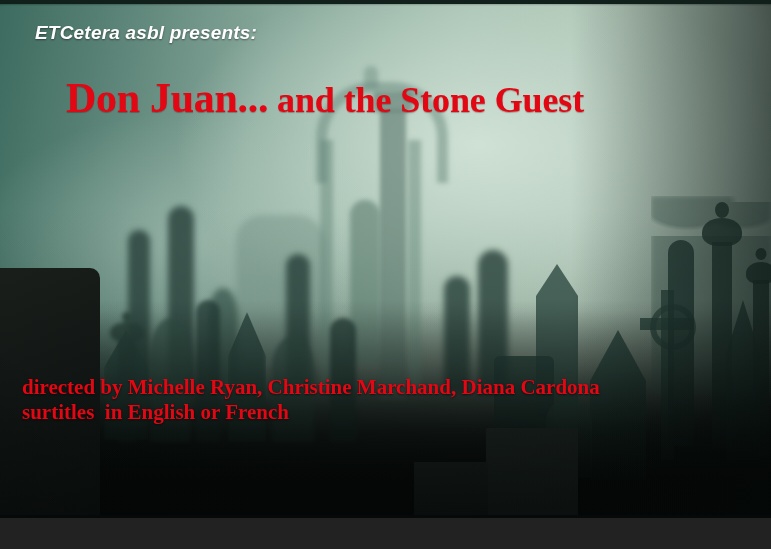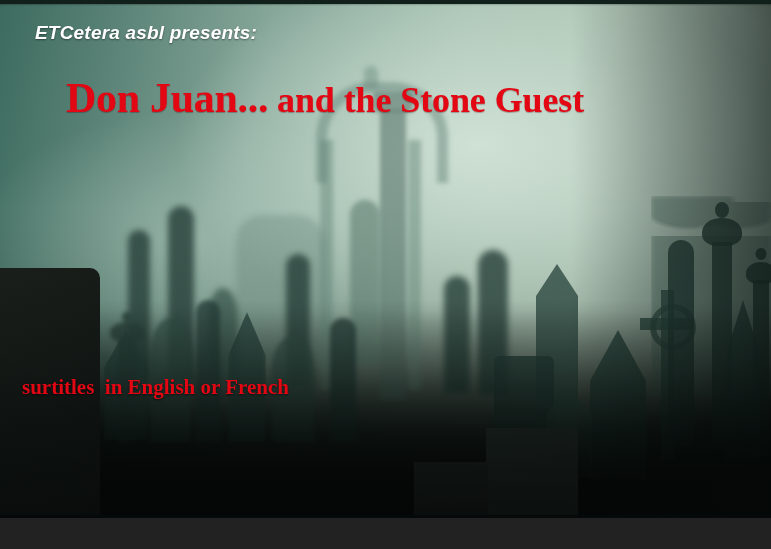--- a/index.html
+++ b/index.html
@@ -335,18 +335,19 @@
   <div class="text-layer">
 
     <div class="presents">ETCetera asbl presents:</div>
 
     <div class="title">
       <span class="t-main">Don Juan...</span><span class="t-sub"> and the Stone Guest</span>
     </div>
 
 
     <div class="credits">
+      <div class="cred-red">directed by Michelle Ryan, Christine Marchand, Diana Cardona</div>
       <div class="cred-red">surtitles  in English or French</div>
       <div class="gap-small"></div>
     </div>
 
   </div>
 </div>
 
 </body></html>

